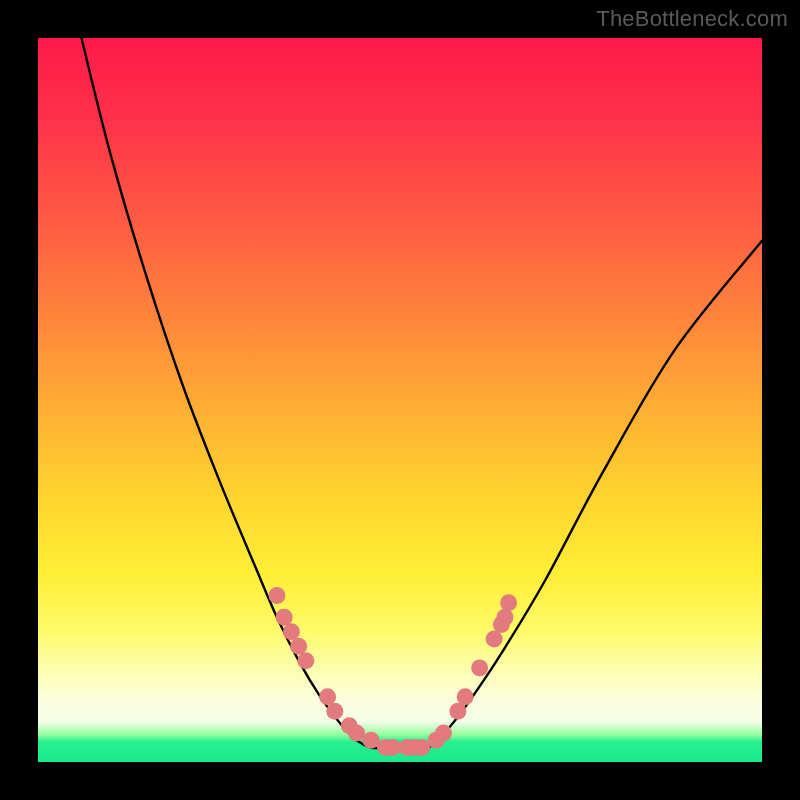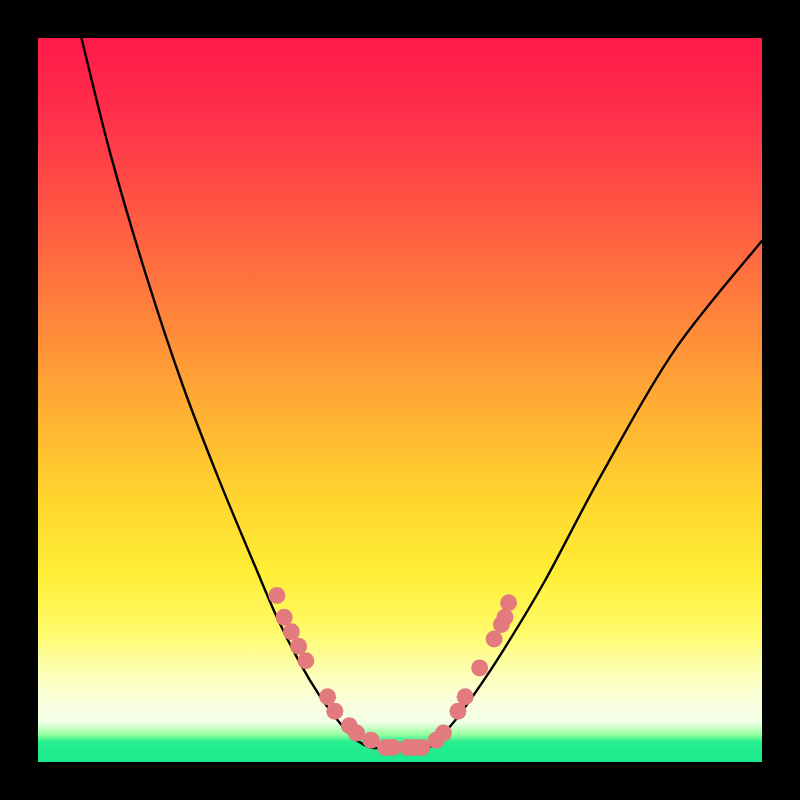--- a/index.html
+++ b/index.html
@@ -92,13 +92,14 @@
           <circle cx="419.91999999999996" cy="673.3199999999999" r="8.5" fill="#e27a7e" stroke="#d86a6e" stroke-width="0"></circle>
           <circle cx="427.15999999999997" cy="658.84" r="8.5" fill="#e27a7e" stroke="#d86a6e" stroke-width="0"></circle>
           <circle cx="441.64" cy="629.88" r="8.5" fill="#e27a7e" stroke="#d86a6e" stroke-width="0"></circle>
           <circle cx="456.12" cy="600.92" r="8.5" fill="#e27a7e" stroke="#d86a6e" stroke-width="0"></circle>
           <circle cx="463.36" cy="586.44" r="8.5" fill="#e27a7e" stroke="#d86a6e" stroke-width="0"></circle>
           <circle cx="466.98" cy="579.2" r="8.5" fill="#e27a7e" stroke="#d86a6e" stroke-width="0"></circle>
           <circle cx="470.6" cy="564.72" r="8.5" fill="#e27a7e" stroke="#d86a6e" stroke-width="0"></circle>
         </g>
     </svg>
   </div>
+  <div class="watermark">TheBottleneck.com</div>
 </div>
 
 </body></html>

